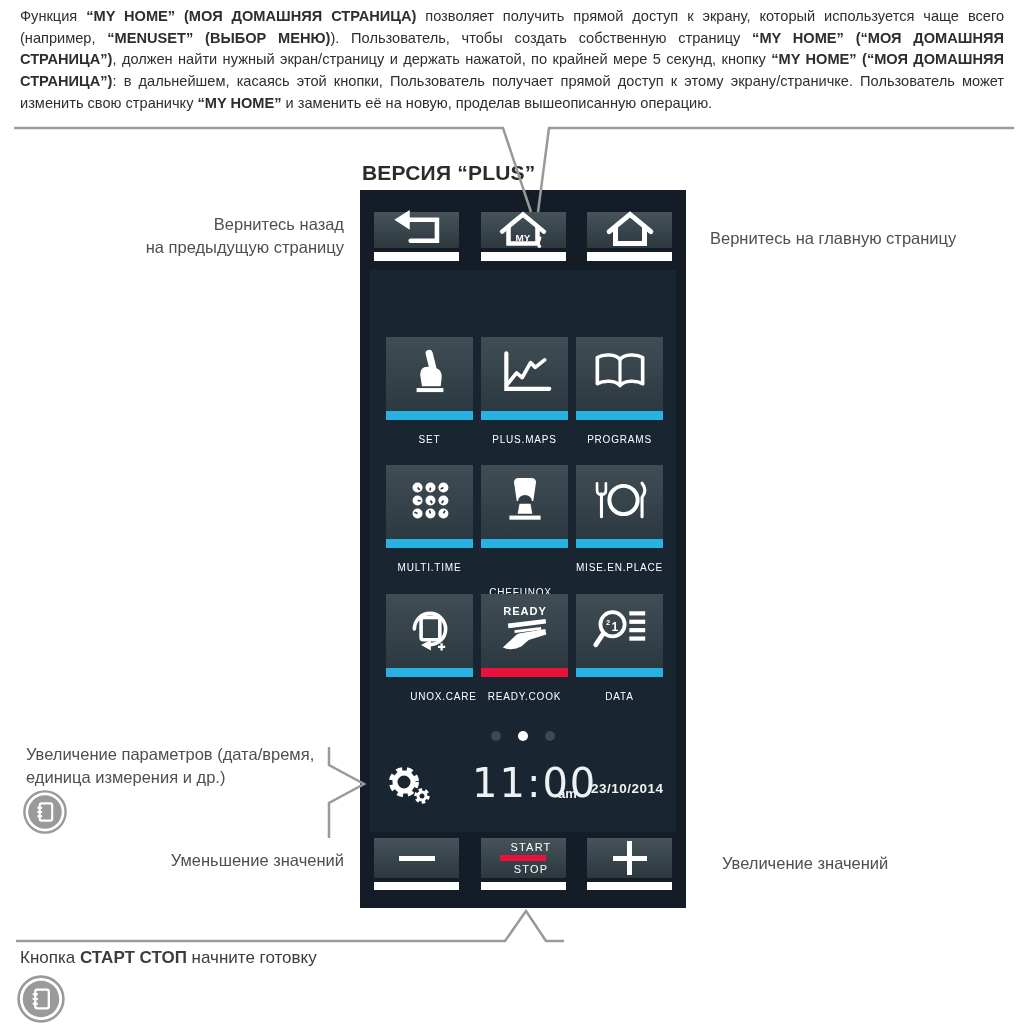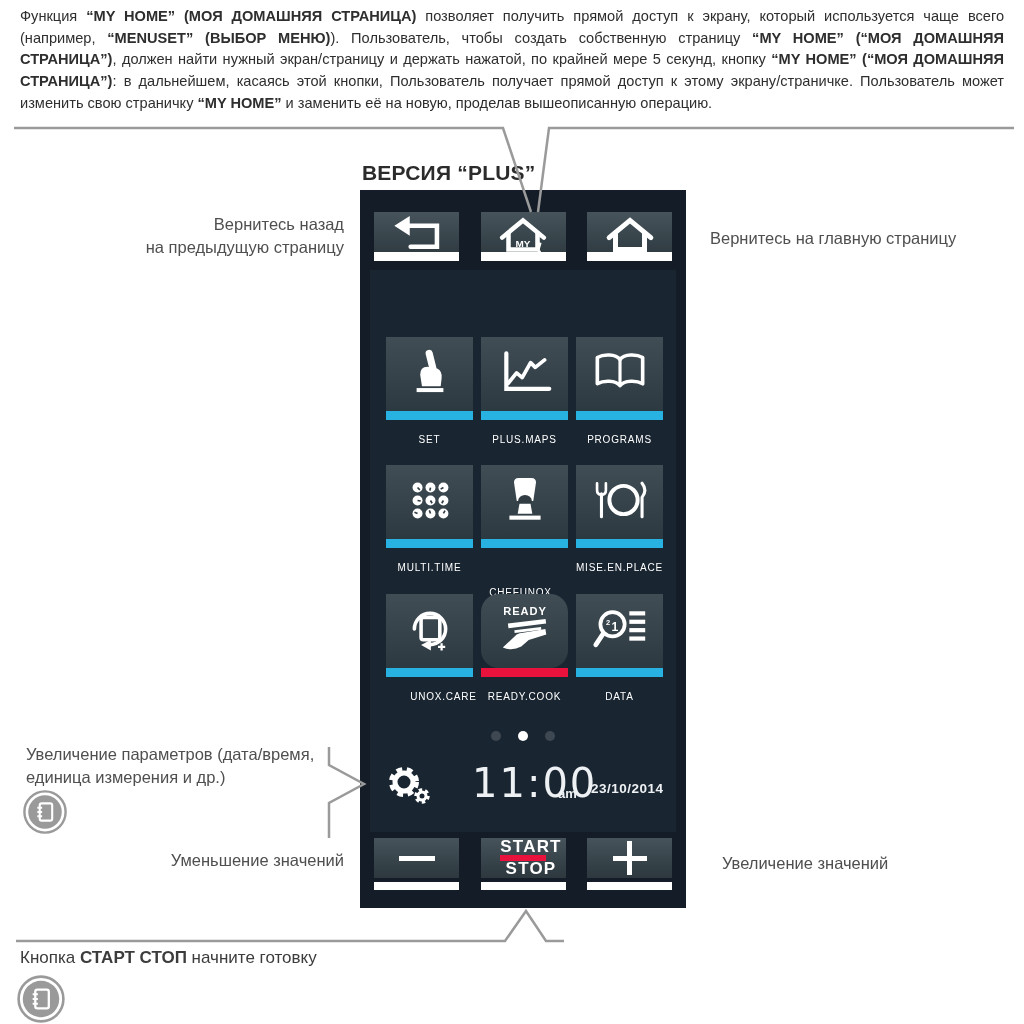--- a/index.html
+++ b/index.html
@@ -15,21 +15,21 @@
   .version-label{position:absolute;left:362px;top:161px;font-size:21px;font-weight:bold;
                  color:#2b2b2b;letter-spacing:.2px;z-index:3;}
 
   .panel{position:absolute;left:360px;top:190px;width:326px;height:718px;
          background:#141d27;z-index:2;}
   .inner-screen{position:absolute;left:10px;top:80px;width:306px;height:562px;
                 background:#223141;opacity:.38;}
 
   .pbtn{position:absolute;width:85px;display:flex;align-items:center;justify-content:center;
         background:linear-gradient(180deg,#46535a 0%,#2c383e 100%);cursor:pointer;}
-  .nav-btn{top:22px;height:48px;}
+  .nav-btn{top:22px;height:36px;}
   .whitebar{position:absolute;width:85px;background:#ffffff;}
   .nav-bar{top:62px;height:9px;}
   .ctrl-btn{top:648px;height:40px;}
   .ctrl-bar{top:692px;height:8px;}
 
   .tile{position:absolute;width:87px;height:74px;display:flex;align-items:center;
         justify-content:center;background:linear-gradient(180deg,#404d54 0%,#2d3940 100%);
         cursor:pointer;}
   .tile-bar{position:absolute;width:87px;height:9px;}
   .tile-label{position:absolute;width:121px;text-align:center;font-size:10px;font-weight:normal;
@@ -45,21 +45,21 @@
         letter-spacing:2px;font-family:"DejaVu Sans",sans-serif;}
   .meridiem{position:absolute;left:198px;top:596px;font-size:13px;font-weight:bold;color:#eef1f3;}
   .date{position:absolute;left:231px;top:591px;font-size:13.5px;font-weight:bold;
         color:#eef1f3;letter-spacing:.5px;}
 
   .minus-glyph{width:36px;height:5px;background:#fff;}
   .plus-glyph{position:relative;width:34px;height:34px;}
   .plus-glyph::before{content:"";position:absolute;left:0;top:14.5px;width:34px;height:5px;background:#fff;}
   .plus-glyph::after{content:"";position:absolute;left:14.5px;top:0;width:5px;height:34px;background:#fff;}
   .startstop{flex-direction:column;}
-  .ss-label{font-size:17px;font-weight:bold;color:#fff;letter-spacing:1.2px;line-height:12px;margin-left:16px;}
+  .ss-label{font-size:11px;font-weight:normal;color:#fff;letter-spacing:1.2px;line-height:12px;margin-left:16px;}
   .ss-redbar{width:46px;height:6px;margin:2px 0;}
 
   .ann{position:absolute;font-size:16.5px;color:#4f4f4f;white-space:pre-line;
        line-height:22.5px;z-index:3;}
   .right-align{text-align:right;}
 
   .caption{position:absolute;left:20px;top:948px;font-size:17px;color:#3c3c3c;z-index:3;}
   .caption b{font-weight:bold;}
 
   .notebook-icon{position:absolute;z-index:3;}
@@ -212,21 +212,21 @@
     <div class="tile" style="left: 26px; top: 404px;">
       <span><svg width="50" height="50" viewBox="0 0 56 56">
    <rect x="18" y="15" width="21" height="25" rx="2.5" stroke="#fff" fill="none" stroke-linecap="round" stroke-width="4"></rect>
    <path d="M10.5 28 A17.5 17.5 0 1 1 28 45.5" stroke="#fff" fill="none" stroke-linecap="round" stroke-width="4"></path>
    <polygon points="29,40 18,46 29,52" fill="#fff"></polygon>
    <path d="M37 48 h8 M41 44 v8" stroke="#fff" stroke-width="2.5"></path>
         </svg></span>
     </div>
     <div class="tile-bar" style="left: 26px; top: 478px; background: rgb(39, 178, 226);"></div>
     <div class="tile-label" style="left: 23px; top: 501px;">UNOX.CARE</div>
-    <div class="tile" style="left: 121px; top: 404px; border-radius: 18px;">
+    <div class="tile" style="left: 121px; top: 404px;">
       <span><svg width="60" height="50" viewBox="0 0 64 54">
    <text x="32" y="12" text-anchor="middle" font-size="12" font-weight="bold" letter-spacing="1" fill="#fff">READY</text>
    <g transform="rotate(-7 32 32)">
      <rect x="15" y="19" width="41" height="5" fill="#fff"></rect>
      <rect x="21" y="27" width="29" height="3" fill="#fff"></rect>
    </g>
    <path d="M8 47 L23 33 Q26 31 30 31 L54 27 L55 33 L36 39 L28 46 Q18 51 8 47 Z" fill="#fff"></path>
         </svg></span>
     </div>
     <div class="tile-bar" style="left: 121px; top: 478px; background: rgb(232, 18, 60);"></div>

